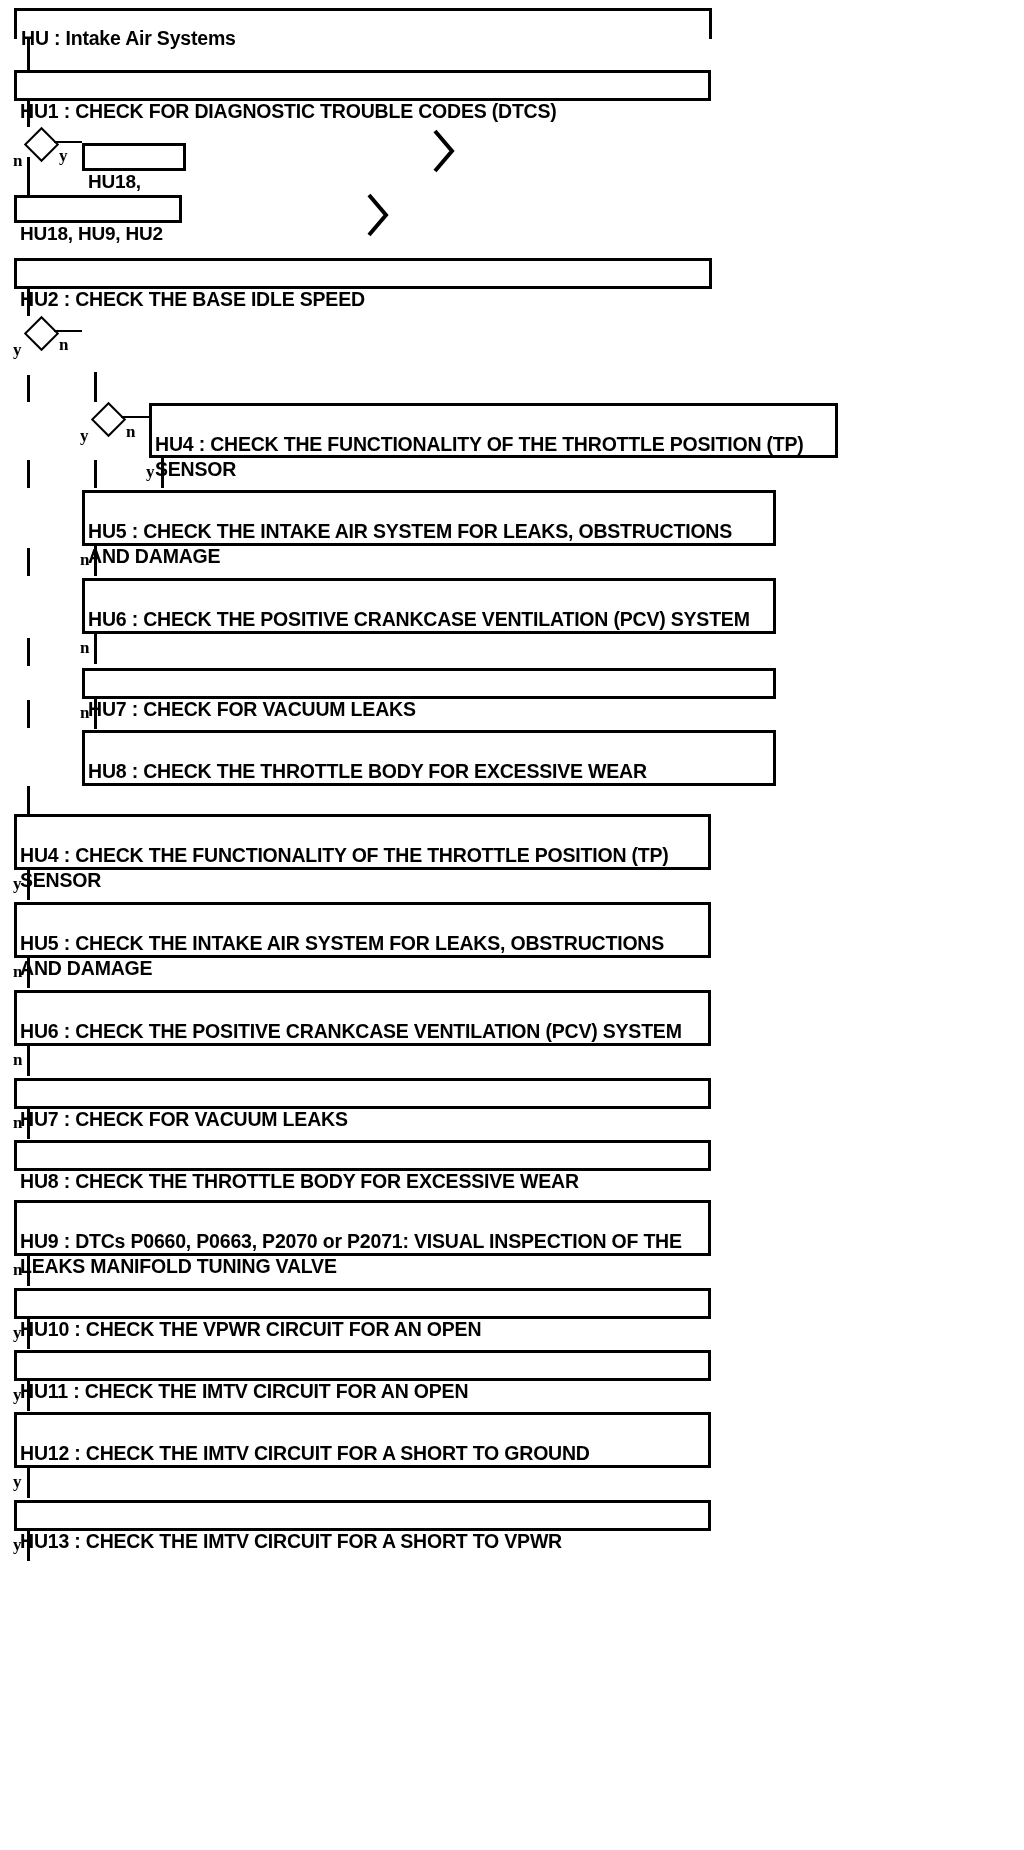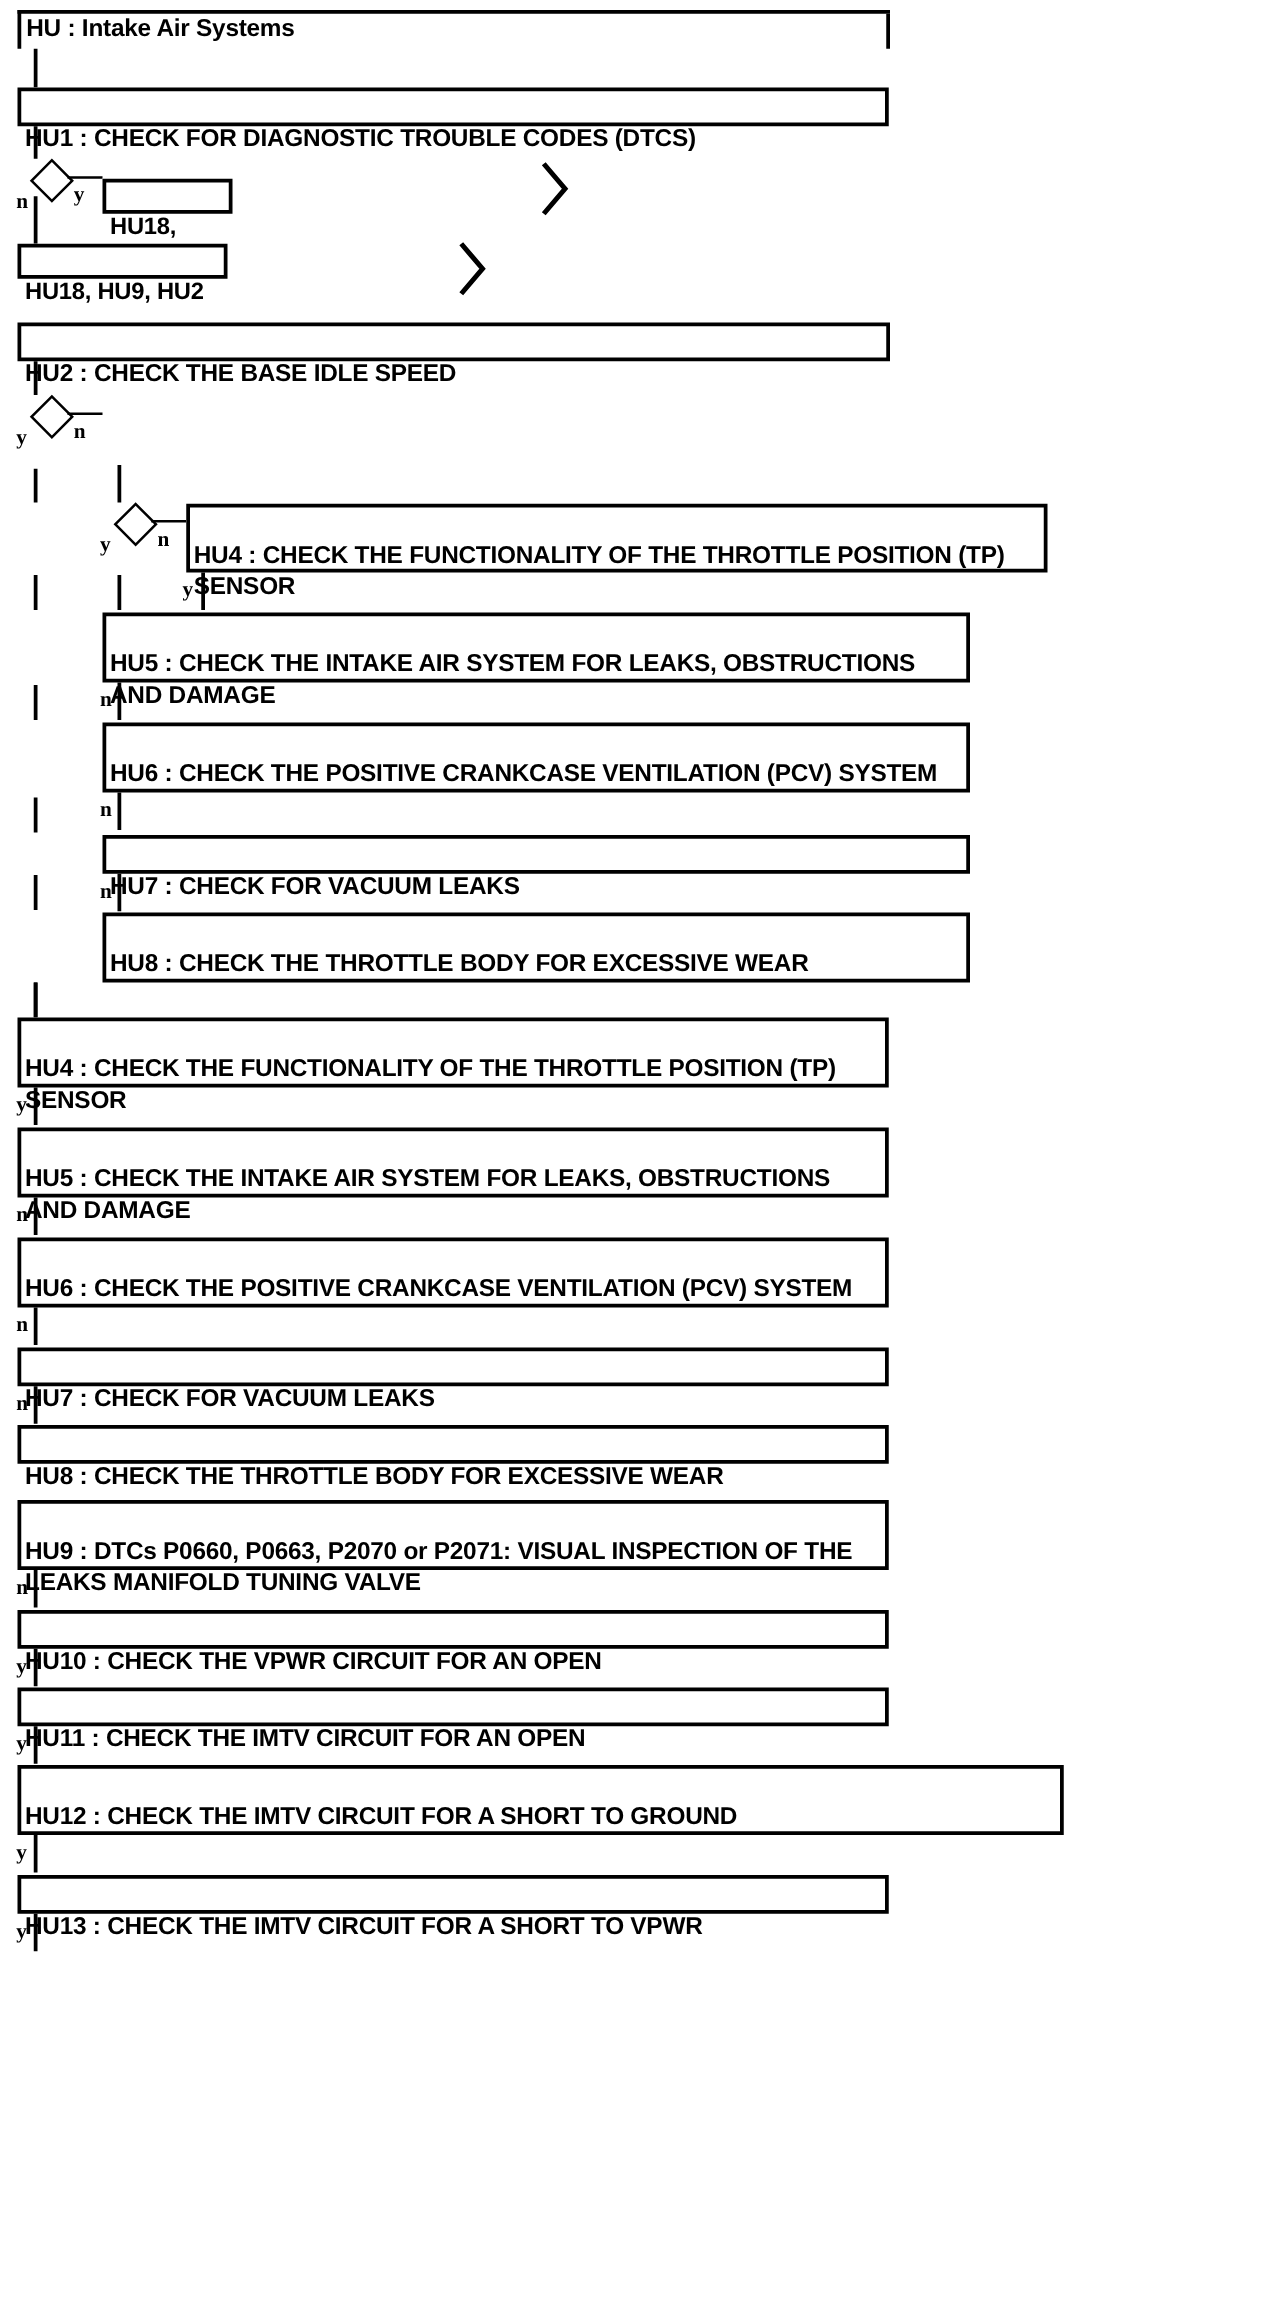--- a/index.html
+++ b/index.html
@@ -33,21 +33,21 @@
   .titlebox{
     position:absolute;
     box-sizing:border-box;
     border-top:3px solid #000;
     border-left:3px solid #000;
     background:#fff;
     font-weight:bold;
     font-size:19.5px;
     line-height:25px;
     color:#000;
-    padding:0 0 0 4px;
+    padding:15px 0 0 4px;
     letter-spacing:-0.2px;
   }
   .titlebox:after{
     content:"";
     position:absolute;
     right:0;top:0;
     width:3px;height:100%;
     background:#000;
   }
   
@@ -225,21 +225,21 @@
   </div>
   <div class="vline" style="left:27px;top:1319px;height:30px;"></div>
   <div class="elabel" style="left:13px;top:1324px;">y</div>
 
   <div class="box" style="left:14px;top:1350px;width:697px;height:31px;">
     <span>HU11 : CHECK THE IMTV CIRCUIT FOR AN OPEN</span>
   </div>
   <div class="vline" style="left:27px;top:1381px;height:30px;"></div>
   <div class="elabel" style="left:13px;top:1386px;">y</div>
 
-  <div class="box" style="left:14px;top:1412px;width:837px;height:56px;">
+  <div class="box" style="left:14px;top:1412px;width:697px;height:56px;">
     <span>HU12 : CHECK THE IMTV CIRCUIT FOR A SHORT TO GROUND</span>
   </div>
   <div class="vline" style="left:27px;top:1468px;height:30px;"></div>
   <div class="elabel" style="left:13px;top:1473px;">y</div>
 
   <div class="box" style="left:14px;top:1500px;width:697px;height:31px;">
     <span>HU13 : CHECK THE IMTV CIRCUIT FOR A SHORT TO VPWR</span>
   </div>
   <div class="vline" style="left:27px;top:1531px;height:30px;"></div>
   <div class="elabel" style="left:13px;top:1536px;">y</div>

